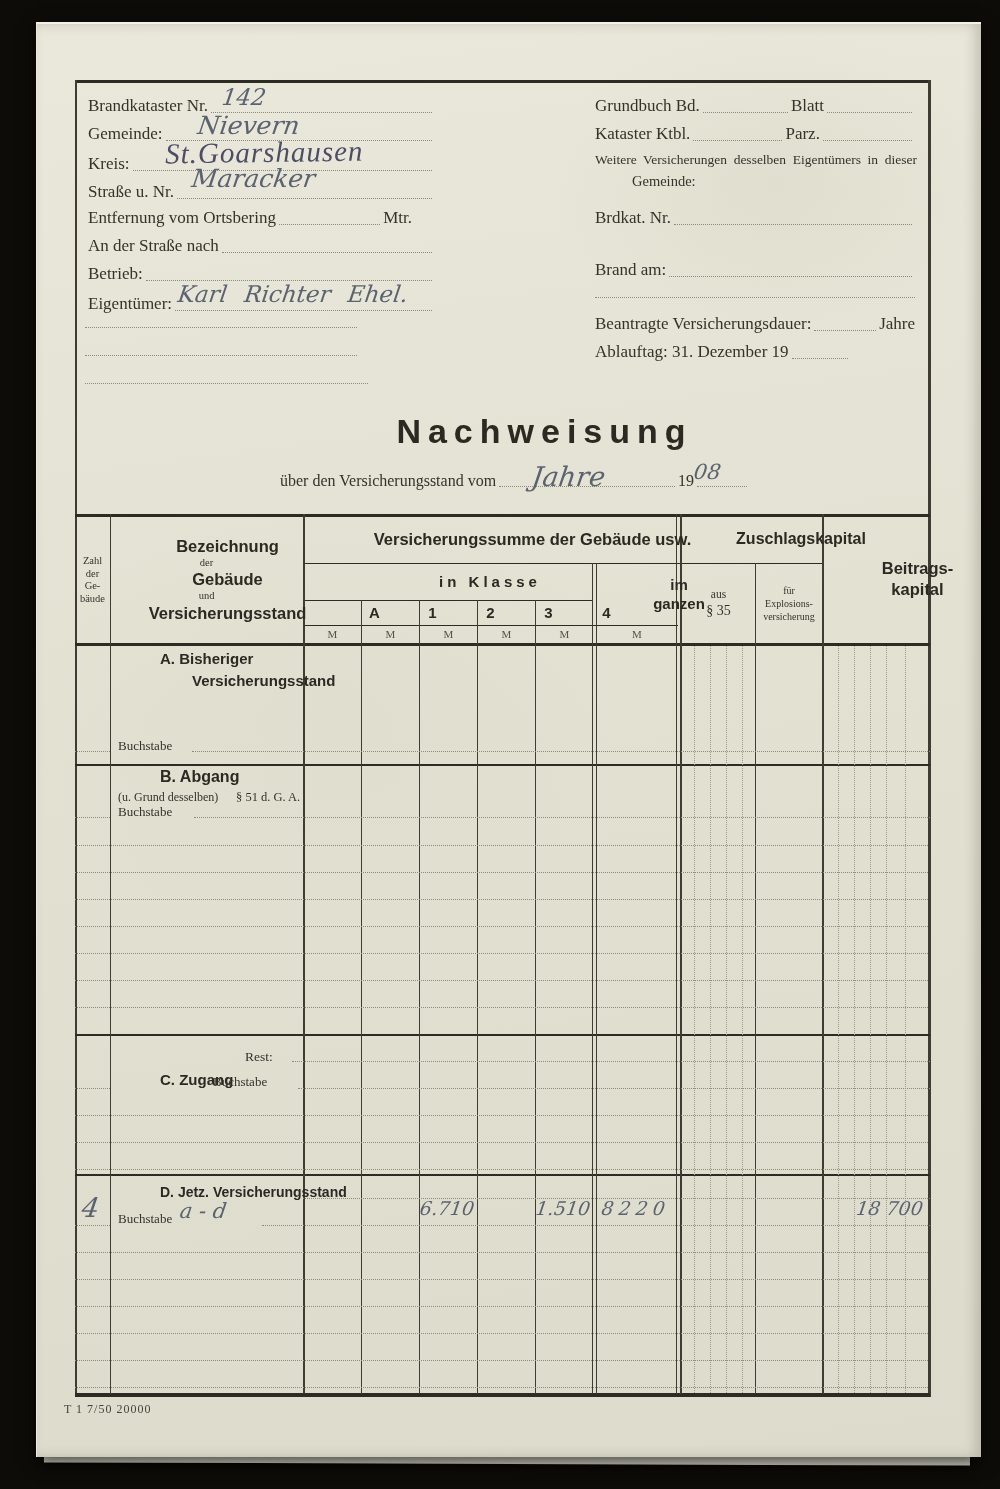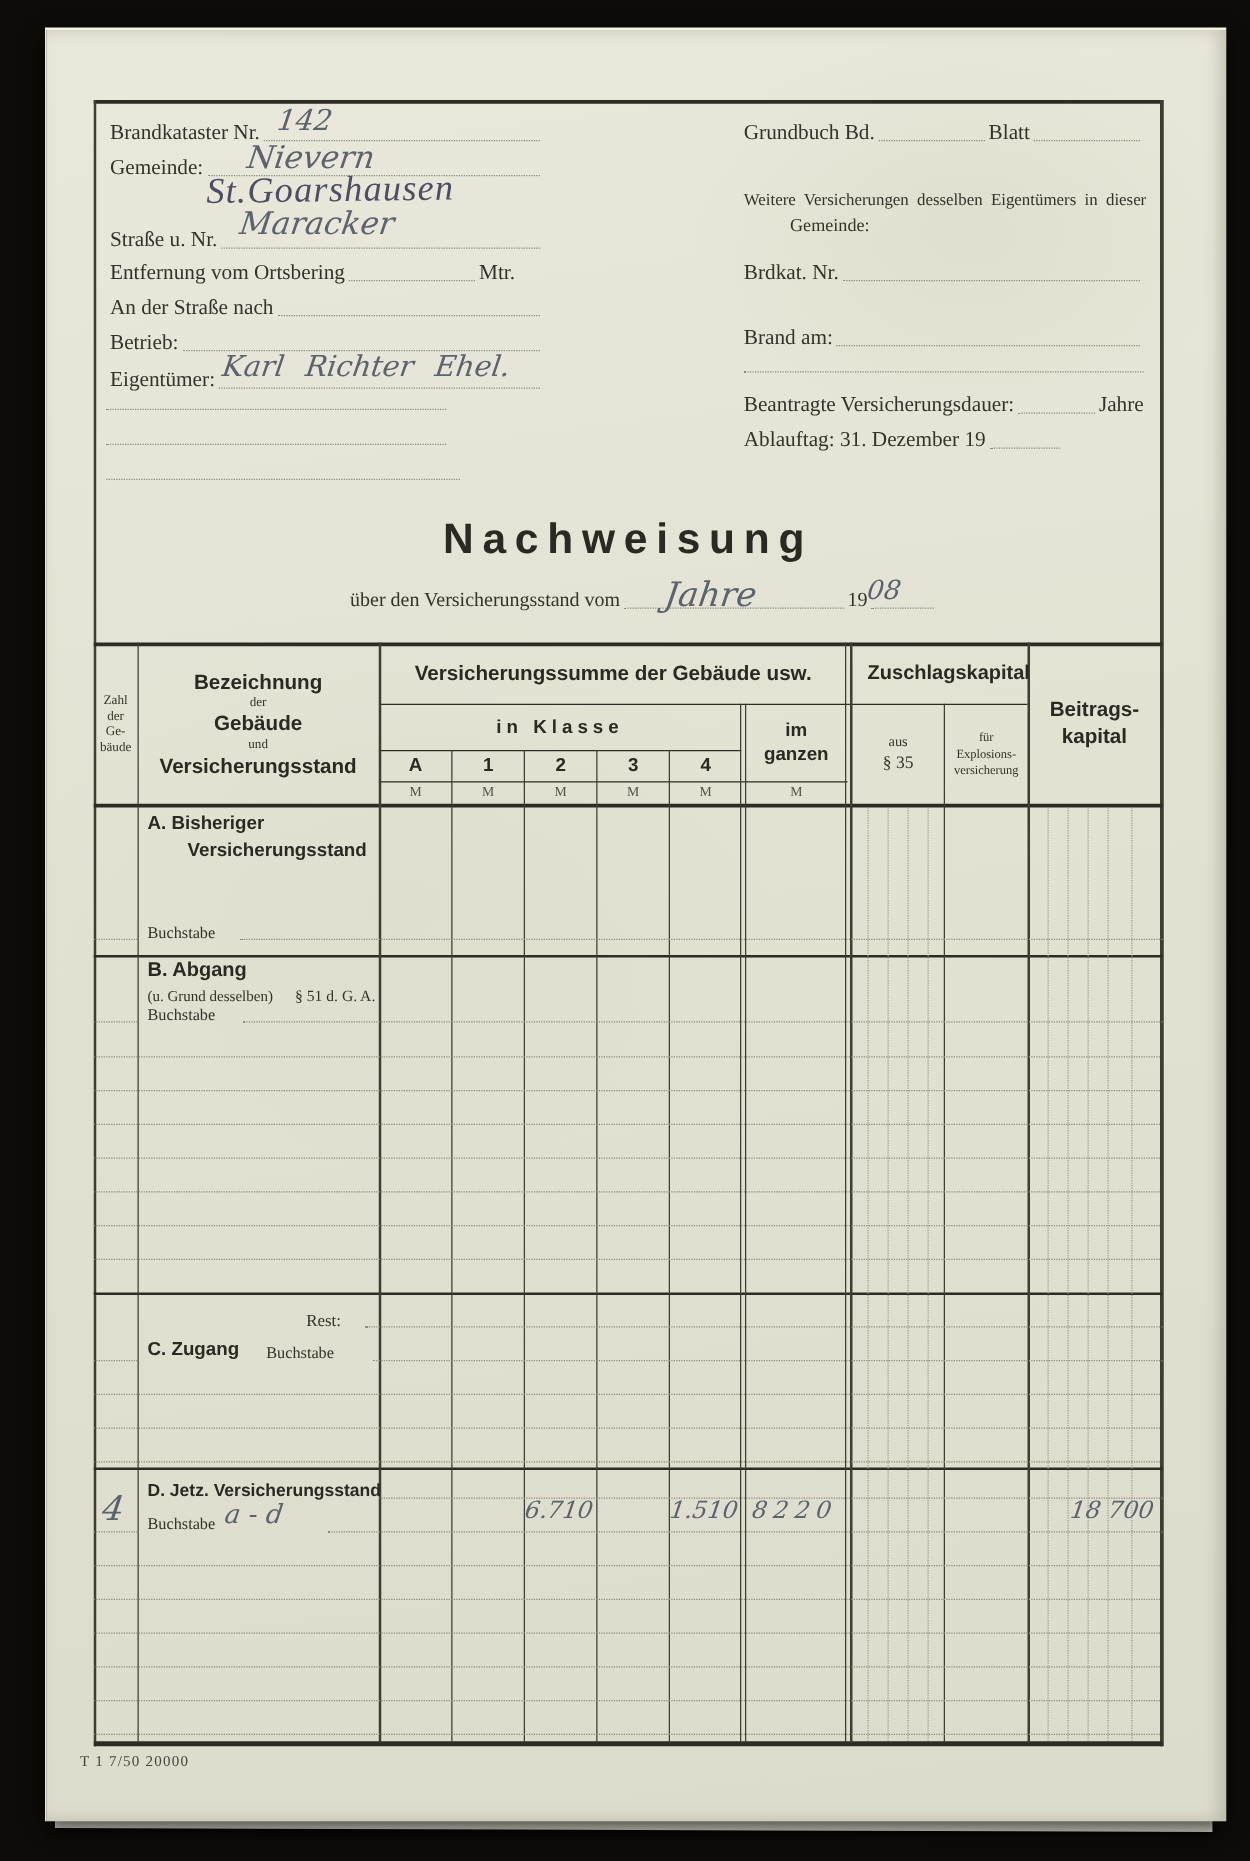--- a/index.html
+++ b/index.html
@@ -9,21 +9,21 @@
          box-shadow:0 4px 8px rgba(0,0,0,.55);transform:rotate(.2deg);}
   .paper{position:absolute;left:36px;top:22px;width:944px;height:1433px;
          background:
            radial-gradient(ellipse 320px 220px at 78% 11%, rgba(190,190,162,.18), transparent 70%),
            radial-gradient(ellipse 420px 320px at 30% 48%, rgba(202,202,180,.12), transparent 70%),
            linear-gradient(173deg,#eae8db,#e3e1d2 45%,#dddbcc 100%);
          border-top:2px solid #f2f1e7;border-left:1px solid #edebdf;
          box-shadow:0 5px 16px rgba(0,0,0,.7), inset -6px 0 12px rgba(90,88,70,.25);}
   .abs{position:absolute;}
   .serif{font-family:"Liberation Serif",serif;color:#33332b;}
-  .sans{font-family:"Liberation Sans",sans-serif;font-weight:700;color:#2a2a23;}
+  .sans{font-family:"Liberation Sans",sans-serif;font-weight:700;color:#2a2a23;padding-left:42px;}
   .hw{font-family:"DejaVu Serif",serif;font-style:italic;color:#5b6370;transform:skewX(-8deg);
       white-space:nowrap;}
   .stamp{font-family:"Liberation Serif",serif;font-style:italic;color:#4d4d66;letter-spacing:1px;
       white-space:nowrap;transform:rotate(-.8deg);}
   .hl{position:absolute;background:#2c2c25;}
   .vl{position:absolute;background:#3d3d33;}
   .hd{position:absolute;border-top:1px dotted #8c8c7b;height:0;}
   .vd{position:absolute;border-left:1px dotted #9a9a8c;width:0;}
   .cell{position:absolute;display:flex;flex-direction:column;align-items:center;
         justify-content:center;text-align:center;}
@@ -40,20 +40,24 @@
   <div class="paper"></div>
 
   <div class="fr serif" style="left:88px;top:94px;width:347px">
     <span class="lbl">Brandkataster Nr.</span>
     <span class="ldr"></span>
   </div>
   <div class="fr serif" style="left:88px;top:122px;width:347px">
     <span class="lbl">Gemeinde:</span>
     <span class="ldr"></span>
   </div>
+  <div class="fr serif" style="left:88px;top:152px;width:347px">
+    <span class="lbl">Kreis:</span>
+    <span class="ldr"></span>
+  </div>
   <div class="fr serif" style="left:88px;top:180px;width:347px">
     <span class="lbl">Straße u. Nr.</span>
     <span class="ldr"></span>
   </div>
   <div class="fr serif" style="left:88px;top:206px;width:324px">
     <span class="lbl">Entfernung vom Ortsbering</span>
     <span class="ldr"></span>
     <span class="lbl">Mtr.</span>
   </div>
   <div class="fr serif" style="left:88px;top:262px;width:347px">
@@ -75,20 +79,26 @@
   <span class="abs hw" style="left:222px;top:84px;font-size:23px">142</span>
   <span class="abs hw" style="left:198px;top:111px;font-size:25px">Nievern</span>
   <span class="abs stamp" style="left:165px;top:136px;font-size:29px">St.Goarshausen</span>
   <span class="abs hw" style="left:192px;top:164px;font-size:25px">Maracker</span>
   <span class="abs hw" style="left:178px;top:281px;font-size:23px;word-spacing:10px">Karl Richter Ehel.</span>
 
   <div class="fr serif" style="left:595px;top:94px;width:320px">
     <span class="lbl">Grundbuch Bd.</span>
     <span class="ldr"></span>
     <span class="lbl">Blatt</span>
+    <span class="ldr"></span>
+  </div>
+  <div class="fr serif" style="left:595px;top:122px;width:320px">
+    <span class="lbl">Kataster Ktbl.</span>
+    <span class="ldr"></span>
+    <span class="lbl">Parz.</span>
     <span class="ldr"></span>
   </div>
   <div class="abs serif nw" style="left:595px;top:152px;width:322px;font-size:13.5px;text-align:justify;text-align-last:justify">Weitere Versicherungen desselben Eigentümers in dieser</div>
   <div class="abs serif" style="left:632px;top:173px;font-size:14.5px">Gemeinde:</div>
   <div class="fr serif" style="left:595px;top:206px;width:320px">
     <span class="lbl">Brdkat. Nr.</span>
     <span class="ldr"></span>
   </div>
   <div class="fr serif" style="left:595px;top:258px;width:320px">
     <span class="lbl">Brand am:</span>

